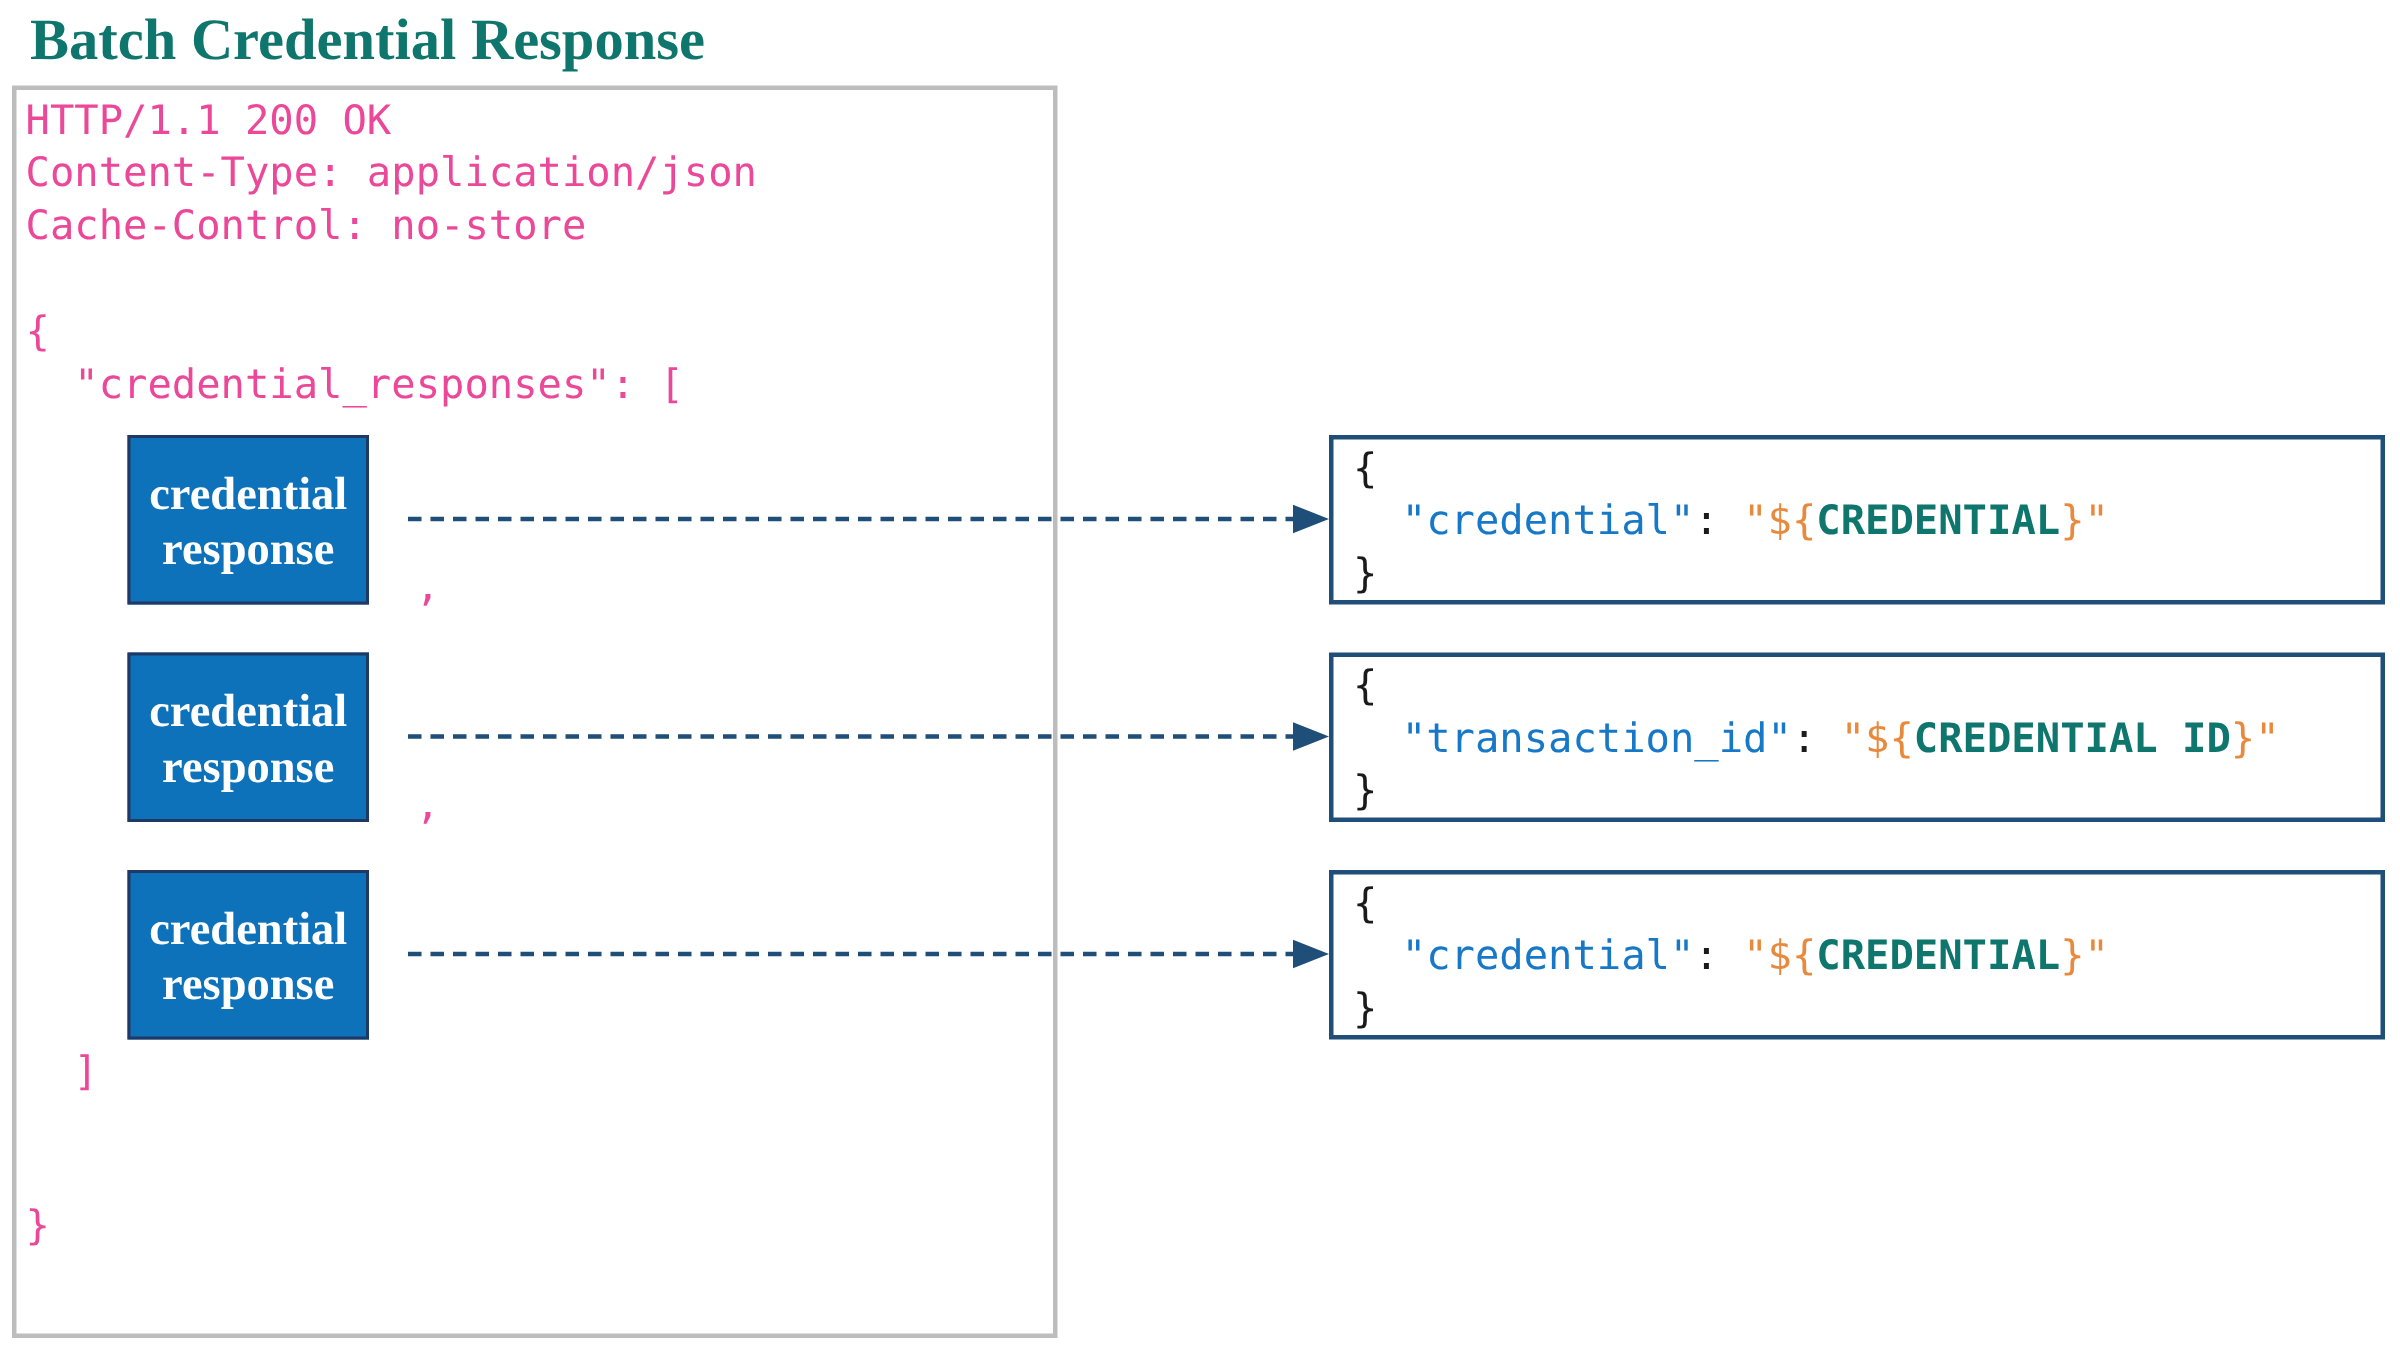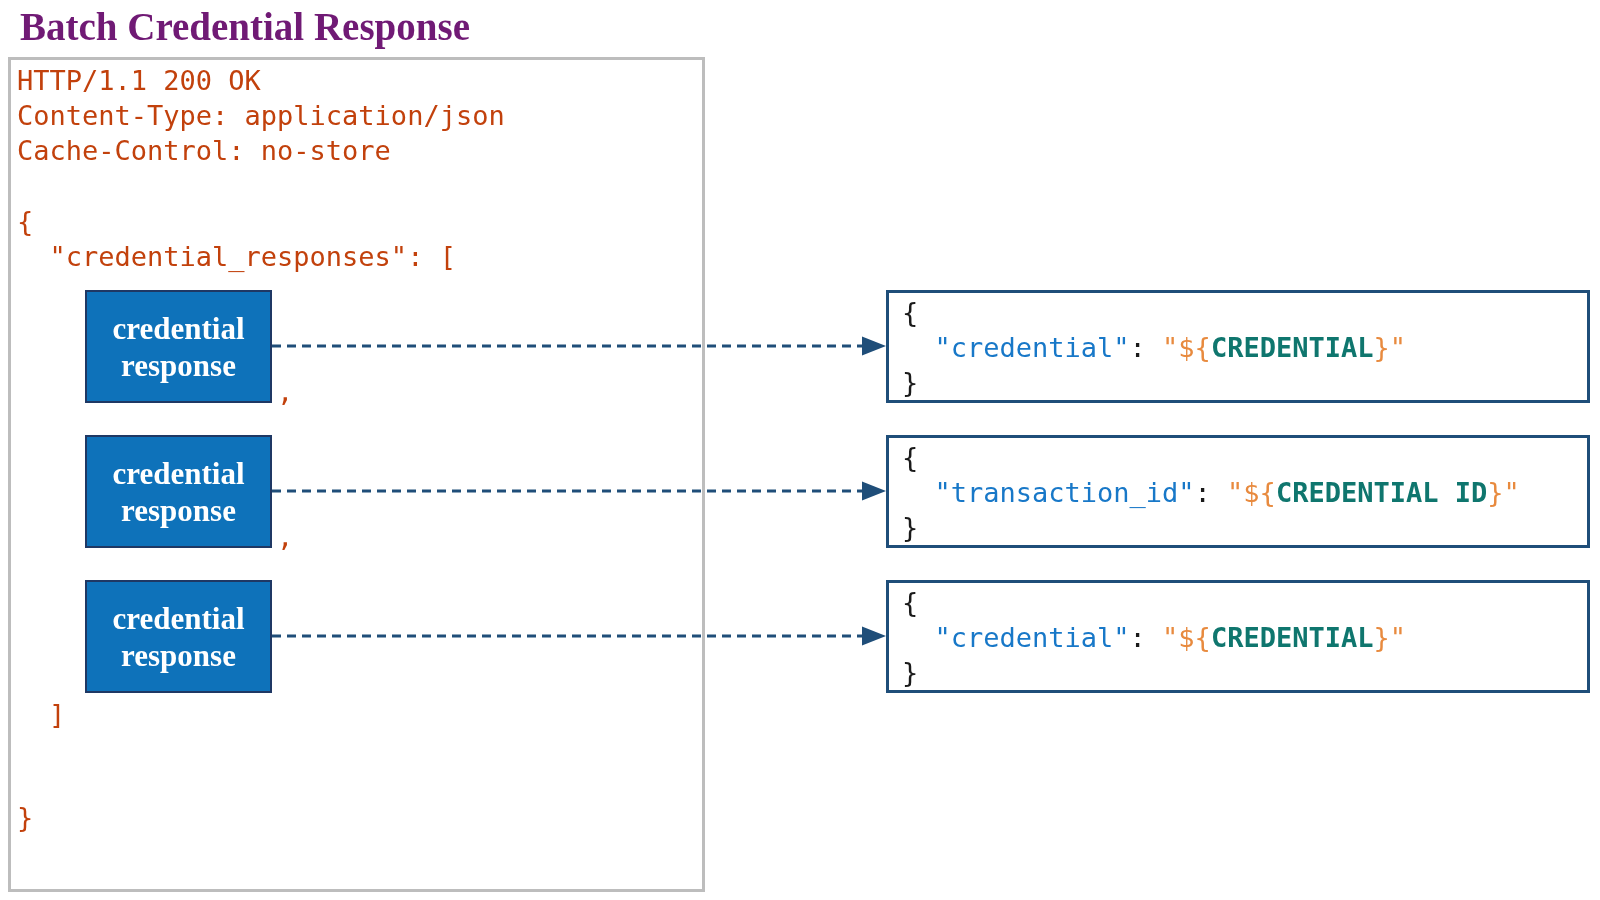--- a/index.html
+++ b/index.html
@@ -3,44 +3,44 @@
 <meta charset="utf-8">
 <style>
   * { margin: 0; padding: 0; box-sizing: border-box; }
   html, body { width: 1600px; height: 900px; background: #ffffff; overflow: hidden; }
   body { position: relative; font-family: "Liberation Sans", sans-serif; }
 
   .title {
     position: absolute; left: 20px; top: 4px;
     font-family: "Liberation Serif", serif;
     font-weight: bold; font-size: 39px; letter-spacing: 0px;
-    color: #701a75;
+    color: #0f766e;
   }
 
   .frame {
     position: absolute; left: 8px; top: 57px; width: 697px; height: 835px;
     border: 3px solid #bdbdbd; background: #ffffff;
   }
 
   .mono {
     font-family: "DejaVu Sans Mono", monospace;
-    font-size: 27px; line-height: 35px; color: #c2410c;
+    font-size: 27px; line-height: 35px; color: #ec4899;
     white-space: pre;
   }
   .abs { position: absolute; }
 
   .headers-block { left: 17px; top: 63px; }
   .json-open-block { left: 17px; top: 204px; }
   .array-close { left: 49px; top: 697px; }
   .body-close { left: 17px; top: 800px; }
   .comma-1 { left: 277px; top: 374px; }
   .comma-2 { left: 277px; top: 519px; }
 
   .node {
-    position: absolute; left: 85px; width: 187px; height: 113px;
+    position: absolute; left: 85px; width: 161px; height: 113px;
     background: #0e72ba; border: 2px solid #1f3864;
     display: flex; align-items: center; justify-content: center;
   }
   .node-1 { top: 290px; }
   .node-2 { top: 435px; }
   .node-3 { top: 580px; }
   .node-label {
     font-family: "Liberation Serif", serif; font-weight: bold;
     font-size: 31px; line-height: 37px; color: #ffffff;
     width: 165px; text-align: center;

